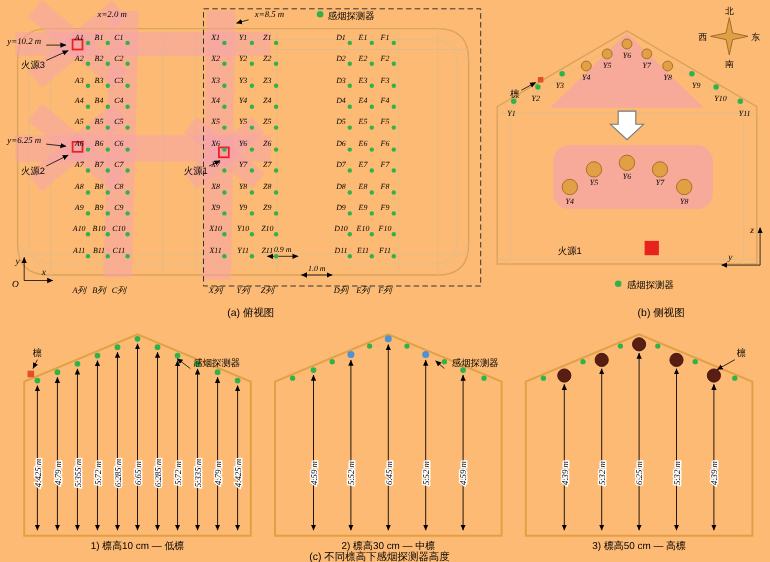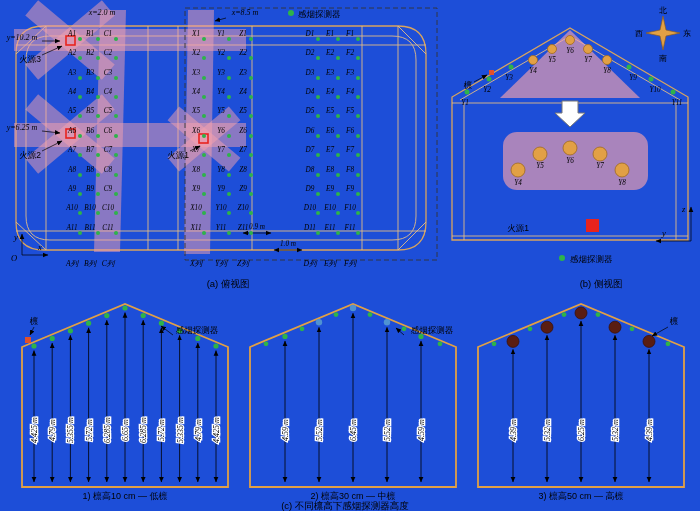--- a/index.html
+++ b/index.html
@@ -1,16 +1,16 @@
 <!DOCTYPE html>
 <html style="--structure: #d9a45e; --structure2: #e3bc86; --pink: #f5a2ad; --green: #2eb34a; --blue: #4f92d2; --dark: #5a1d12; --orange: #e2a045; --red: #e8231e;"><head>
 <meta charset="utf-8">
 <style>
   html,body{margin:0;padding:0;background:#fff;}
-  .canvas{position:relative;width:700px;height:511px;background:#1d4ed8;overflow:hidden;
+  .canvas{position:relative;width:700px;height:511px;background:#fdba74;overflow:hidden;
           font-family:"Liberation Sans","DejaVu Sans",sans-serif;}
   svg{position:absolute;left:0;top:0;}
   text{fill:#000;}
   .cjk{font-family:"Liberation Sans","DejaVu Sans",sans-serif;}
   .it{font-family:"Liberation Serif","DejaVu Serif",serif;font-style:italic;}
   .num{font-family:"Liberation Serif","DejaVu Serif",serif;font-style:italic;}
   .cell{font-size:7.2px;}
   .colhead{font-size:7.6px;}
   .ann{font-size:8.5px;}
   .small{font-size:8px;}

